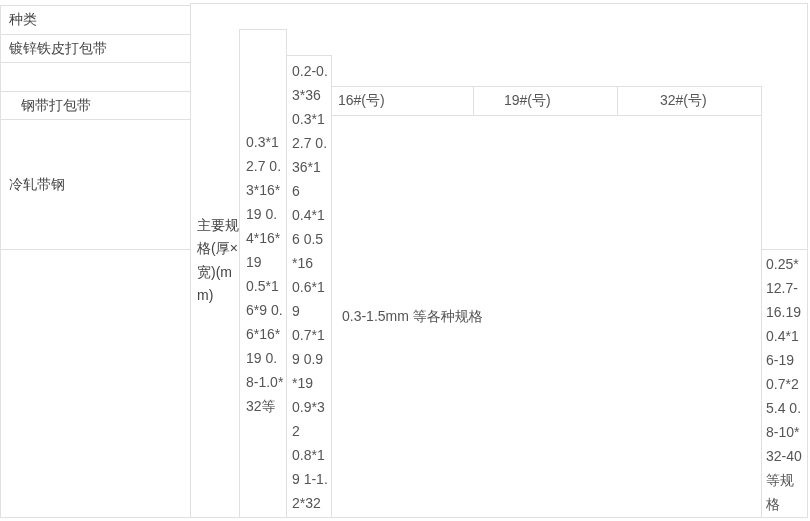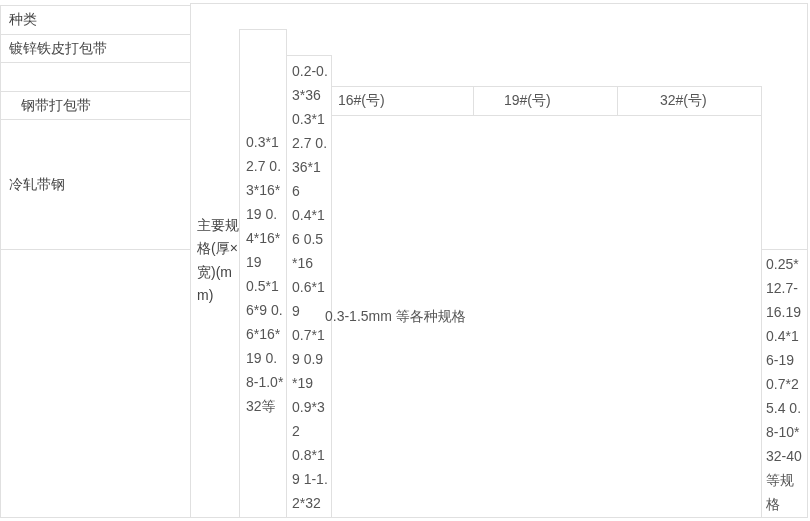--- a/index.html
+++ b/index.html
@@ -112,21 +112,21 @@
   <div class="cell" style="left:332px;top:87px;width:141px;height:28px;padding-left:6px;">
     <span class="txt num">16#(号)</span>
   </div>
   <div class="cell" style="left:474px;top:87px;width:143px;height:28px;padding-left:6px;margin-left:24px;">
     <span class="txt num">19#(号)</span>
   </div>
   <div class="cell" style="left:654px;top:87px;width:143px;height:28px;padding-left:6px;">
     <span class="txt num">32#(号)</span>
   </div>
 
-  <div class="cell" style="left:320px;top:116px;width:429px;height:401px;padding-left:5px;text-align:center;">
+  <div class="cell" style="left:337px;top:116px;width:429px;height:401px;padding-left:5px;text-align:center;">
     <span class="txt num">0.3-1.5mm 等各种规格</span>
   </div>
 
   <div class="cell wrapcol" style="left:762px;top:250px;width:45px;height:267px;padding-left:4px;">
     <span class="txt num">0.25*
 12.7-
 16.19
 0.4*1
 6-19
 0.7*2

